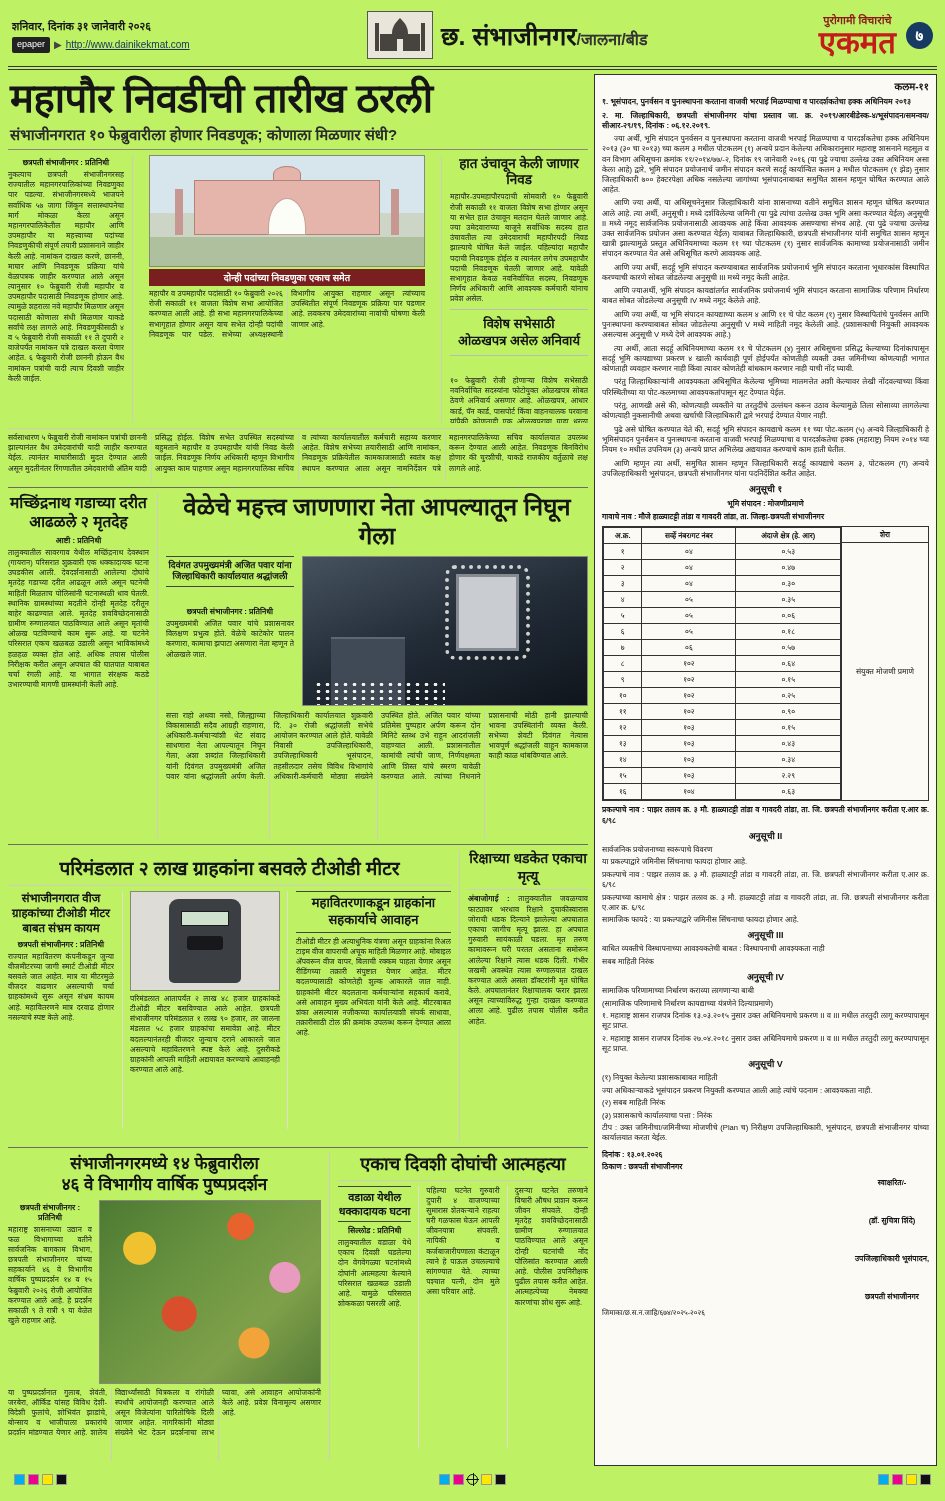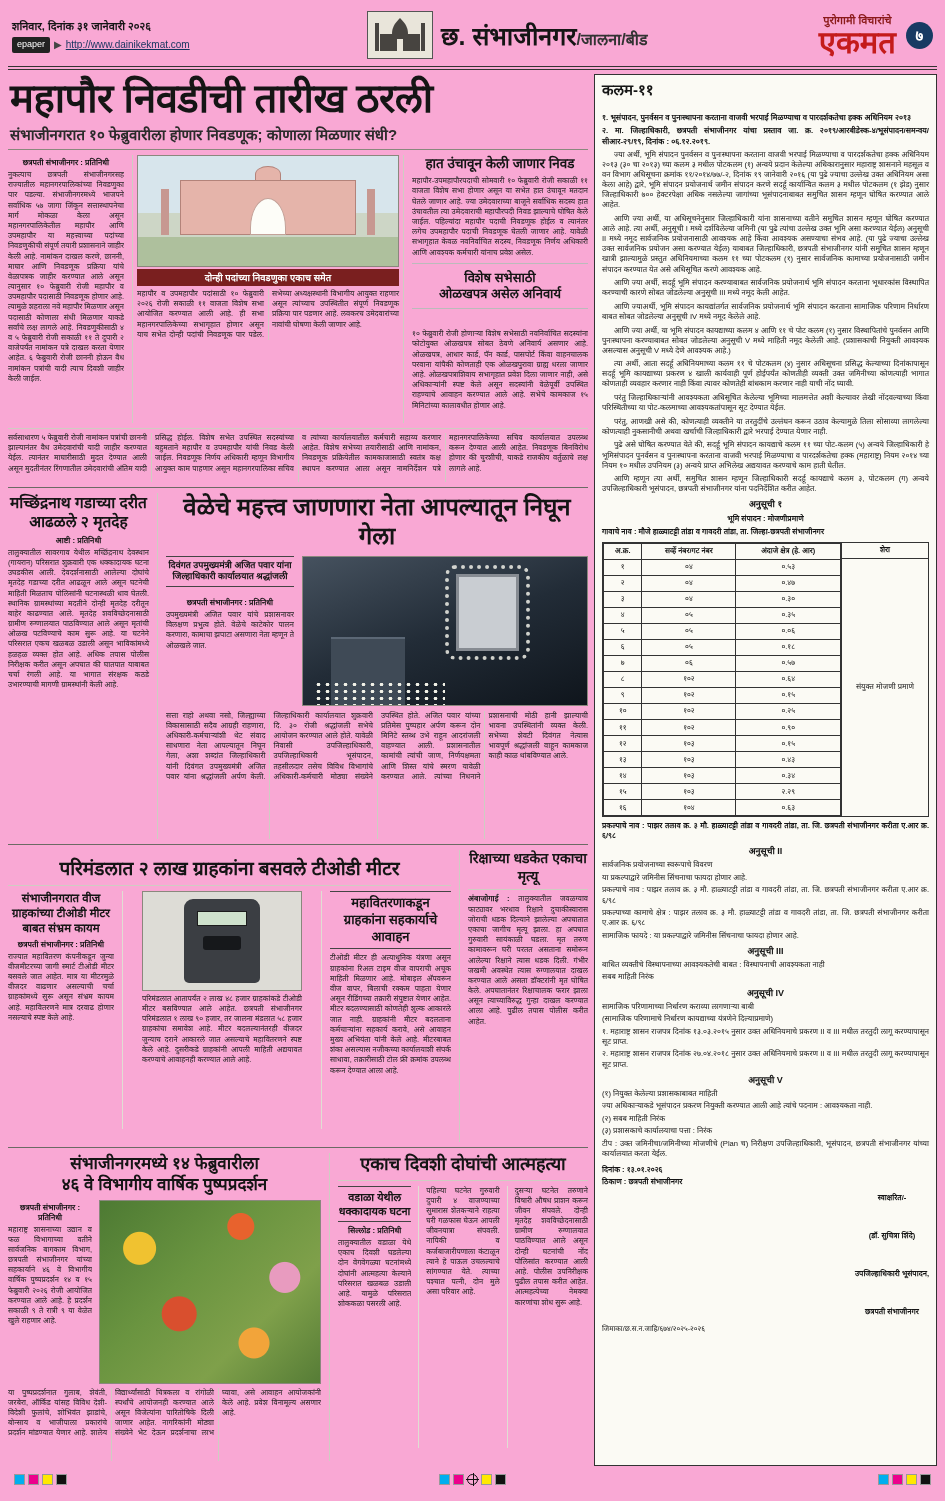--- a/index.html
+++ b/index.html
@@ -1,18 +1,18 @@
 <!DOCTYPE html>
 <html lang="mr"><head>
 <meta charset="utf-8">
 <style>
   * { margin:0; padding:0; box-sizing:border-box; }
   html,body { background:#d9d7d0; }
   body { font-family:"Liberation Sans","DejaVu Sans",sans-serif; color:#151515; }
-  .page { width:945px; height:1501px; margin:0 auto; background:#f9a8d4; padding:6px 8px 4px; overflow:hidden; position:relative; }
+  .page { width:945px; height:1501px; margin:0 auto; background:#bef264; padding:6px 8px 4px; overflow:hidden; position:relative; }
 
   
   .masthead { display:flex; justify-content:space-between; align-items:center; height:64px; border-bottom:4px double #333; padding:2px 4px 4px; }
   .mh-left { font-size:11px; line-height:1.5; }
   .mh-date { font-weight:bold; }
   .mh-epaper { display:flex; align-items:center; gap:4px; margin-top:3px; }
   .ep-badge { background:#222; color:#fff; font-size:9px; padding:1px 5px; border-radius:2px; }
   .ep-arrow { font-size:10px; color:#444; }
   .ep-url { font-size:10px; color:#15335e; text-decoration:underline; cursor:pointer; }
   .mh-center { display:flex; align-items:center; gap:8px;padding-left:6px; }
@@ -40,21 +40,21 @@
   .cols4 { column-count:4; column-gap:8px; column-rule:1px solid #cfcdc2; }
   .band { border-top:1px solid #6b6b64; margin-top:5px; padding-top:5px; }
   .photo { border:1px solid #8a887d; position:relative; overflow:hidden; }
 
   
   .top-story { height:408px; overflow:hidden; }
   .main-headline { font-size:40px; font-weight:800; line-height:1.1; letter-spacing:-.5px; padding:2px 2px 4px; }
   .subhead { font-size:15px; font-weight:bold; color:#2b2b2b; border-bottom:1px solid #8a887d; padding:0 2px 5px; margin-bottom:5px; }
   .ts-grid { display:flex; gap:8px; height:268px; overflow:hidden; }
   .ts-col1 { width:116px; overflow:hidden; }
-  .ts-mid { width:272px; border-left:1px solid #cfcdc2; border-right:1px solid #cfcdc2; padding:0 4px; overflow:hidden; }
+  .ts-mid { width:310px; border-left:1px solid #cfcdc2; border-right:1px solid #cfcdc2; padding:0 16px; overflow:hidden; }
   .ts-right { flex:1; overflow:hidden; }
   .building-photo { height:112px; background:linear-gradient(#d7e5ec 0 52%, #cdd6c6 52% 74%, #aec09d 74% 100%); }
   .bp-main { position:absolute; left:16%; right:16%; top:22%; height:50%; background:#e5b4aa; border:1px solid #b3837a; }
   .bp-dome { position:absolute; left:45%; width:10%; top:9%; height:15%; background:#e5b4aa; border:1px solid #b3837a; border-radius:50% 50% 0 0; }
   .bp-arch { position:absolute; left:43%; width:14%; top:38%; height:34%; background:#fdfdf8; border:1px solid #c3a299; border-radius:50% 50% 0 0/80% 80% 0 0; }
   .bp-post-l { position:absolute; left:9%; top:30%; width:3%; height:42%; background:#c79891; }
   .bp-post-r { position:absolute; right:9%; top:30%; width:3%; height:42%; background:#c79891; }
   .caption-strip { background:#7a1f1f; color:#fff; font-size:9.5px; font-weight:bold; text-align:center; padding:2px 2px; margin-top:2px; }
   .photo-note { margin-top:3px; }
   .side-head { font-size:13.5px; font-weight:800; text-align:center; margin:1px 0 4px; line-height:1.2; }
@@ -62,36 +62,36 @@
   .ts-bottom { border-top:1px solid #cfcdc2; margin-top:5px; padding-top:4px; height:86px; overflow:hidden; }
 
   
   .mid-band { height:352px; display:flex; gap:8px; overflow:hidden; }
   .machhindra { width:150px; border-right:1px solid #cfcdc2; padding-right:8px; overflow:hidden; }
   .machhindra h2 { font-size:15.5px; font-weight:800; text-align:center; line-height:1.25; margin-bottom:3px; }
   .pawar { flex:1; overflow:hidden; }
   .pawar-head { font-size:24px; font-weight:800; text-align:center; line-height:1.2; margin-bottom:5px; }
   .pawar-row { display:flex; gap:8px; height:150px; overflow:hidden; }
   .pawar-left { width:128px; overflow:hidden; }
-  .kicker { font-size:9px; font-weight:bold; text-align:center; border-top:1.5px solid #444; border-bottom:1.5px solid #444; padding:3px 1px; margin-bottom:10px; line-height:1.3; }
+  .kicker { font-size:9px; font-weight:bold; text-align:center; border-top:1.5px solid #444; border-bottom:1.5px solid #444; padding:3px 1px; margin-bottom:19px; line-height:1.3; }
   .pawar-photo { flex:1; background:linear-gradient(160deg,#46525f 0%,#222c37 50%,#0f151c 100%); }
   .pp-frame { position:absolute; left:54%; top:12%; width:22%; height:52%; background:#c9cdd2; border:3px solid #868b92; }
   .pp-garland { position:absolute; left:50%; top:6%; width:30%; height:64%; border:4px dotted #eeeee6; border-radius:10px; opacity:.85; }
   .pp-podium { position:absolute; left:10%; bottom:0; width:26%; height:46%; background:#3f4a56; border-top:2px solid #5b6775; }
   .pp-flowers { position:absolute; left:4%; bottom:0; width:46%; height:16%; background-image:radial-gradient(#f2f2e8 1.6px, transparent 2.2px); background-size:9px 7px; }
   .pawar-body { margin-top:5px; height:134px; overflow:hidden; }
 
   
   .meter-band { height:298px; display:flex; gap:8px; overflow:hidden; }
   .meter-left { width:452px; border-right:1px solid #cfcdc2; padding-right:8px; overflow:hidden; }
   .meter-left h2 { font-size:19px; font-weight:800; line-height:1.2; text-align:center; margin-bottom:5px; border-bottom:1px solid #cfcdc2; padding-bottom:4px;margin-top:8px; }
   .meter-row { display:flex; gap:8px; overflow:hidden; height:238px; }
   .m-col1 { width:106px; overflow:hidden; }
   .m-subhead { font-size:11.5px; font-weight:800; text-align:center; line-height:1.3; margin-bottom:3px; }
-  .m-col2 { width:200px; overflow:hidden; border-left:1px solid #e0ded2; border-right:1px solid #e0ded2; padding:0 19px; }
+  .m-col2 { width:166px; overflow:hidden; border-left:1px solid #e0ded2; border-right:1px solid #e0ded2; padding:0 7px; }
   .meter-photo { height:100px; background:#dddcd6; margin-bottom:3px; }
   .mp-body { position:absolute; left:26%; top:7%; width:48%; height:86%; background:#3b3e43; border-radius:9px 9px 5px 5px; }
   .mp-screen { position:absolute; left:34%; top:20%; width:32%; height:15%; background:#cfe2cd; border:1px solid #1c1c1c; }
   .mp-dial { position:absolute; left:38%; top:45%; width:24%; height:14%; background:#16181b; border-radius:3px; }
   .m-col3 { flex:1; overflow:hidden; }
   .mv-head { font-size:13px; font-weight:800; text-align:center; line-height:1.3; border-top:1.5px solid #444; border-bottom:1.5px solid #444; padding:3px 0; margin-bottom:4px; }
   .riksha { flex:1; overflow:hidden; }
   .riksha h3 { font-size:14px; font-weight:800; text-align:center; line-height:1.25; margin-bottom:4px; border-bottom:1px solid #cfcdc2; padding-bottom:4px; }
   .riksha b { font-size:7.8px; }
 
@@ -112,21 +112,21 @@
   }
   .flower-bottom { margin-top:4px; height:88px; overflow:hidden; }
   .suicide { flex:1; overflow:hidden; }
   .suicide h2 { font-size:18px; font-weight:800; text-align:center; line-height:1.25; margin-bottom:5px; border-bottom:1px solid #cfcdc2; padding-bottom:4px; }
   .s-row { display:flex; gap:7px; height:262px; overflow:hidden; }
   .s-col { flex:1; overflow:hidden; }
   .s-col + .s-col { border-left:1px solid #e0ded2; padding-left:7px; }
   .boxed-head { font-size:11px; font-weight:800; text-align:center; border-top:1.5px solid #444; border-bottom:1.5px solid #444; padding:3px 0; margin-bottom:3px; line-height:1.3; }
 
   
-  .n-title { font-size:15px; font-weight:800; text-align:left; margin-bottom:13px; }
+  .n-title { font-size:10px; font-weight:800; text-align:right; margin-bottom:4px; }
   .n-sub { font-size:7.8px; font-weight:bold; text-align:justify; margin-bottom:3px; }
   .n-para { text-align:justify; margin-bottom:3.5px; text-indent:12px; }
   .n-center { text-align:center; margin:3px 0; }
   .bold { font-weight:800; }
   .n-sched-title { font-size:9px; font-weight:800; text-align:center; margin:5px 0 2px; }
   .n-line { text-align:justify; margin-bottom:2.5px; }
   .ltable { display:flex; border:1.5px solid #333; margin:4px 0; }
   .ltable table { border-collapse:collapse; width:238px; font-size:7.4px; }
   .ltable th, .ltable td { border:1px solid #333; padding:2.6px 3px; text-align:center; }
   .ltable th { font-weight:bold; }

